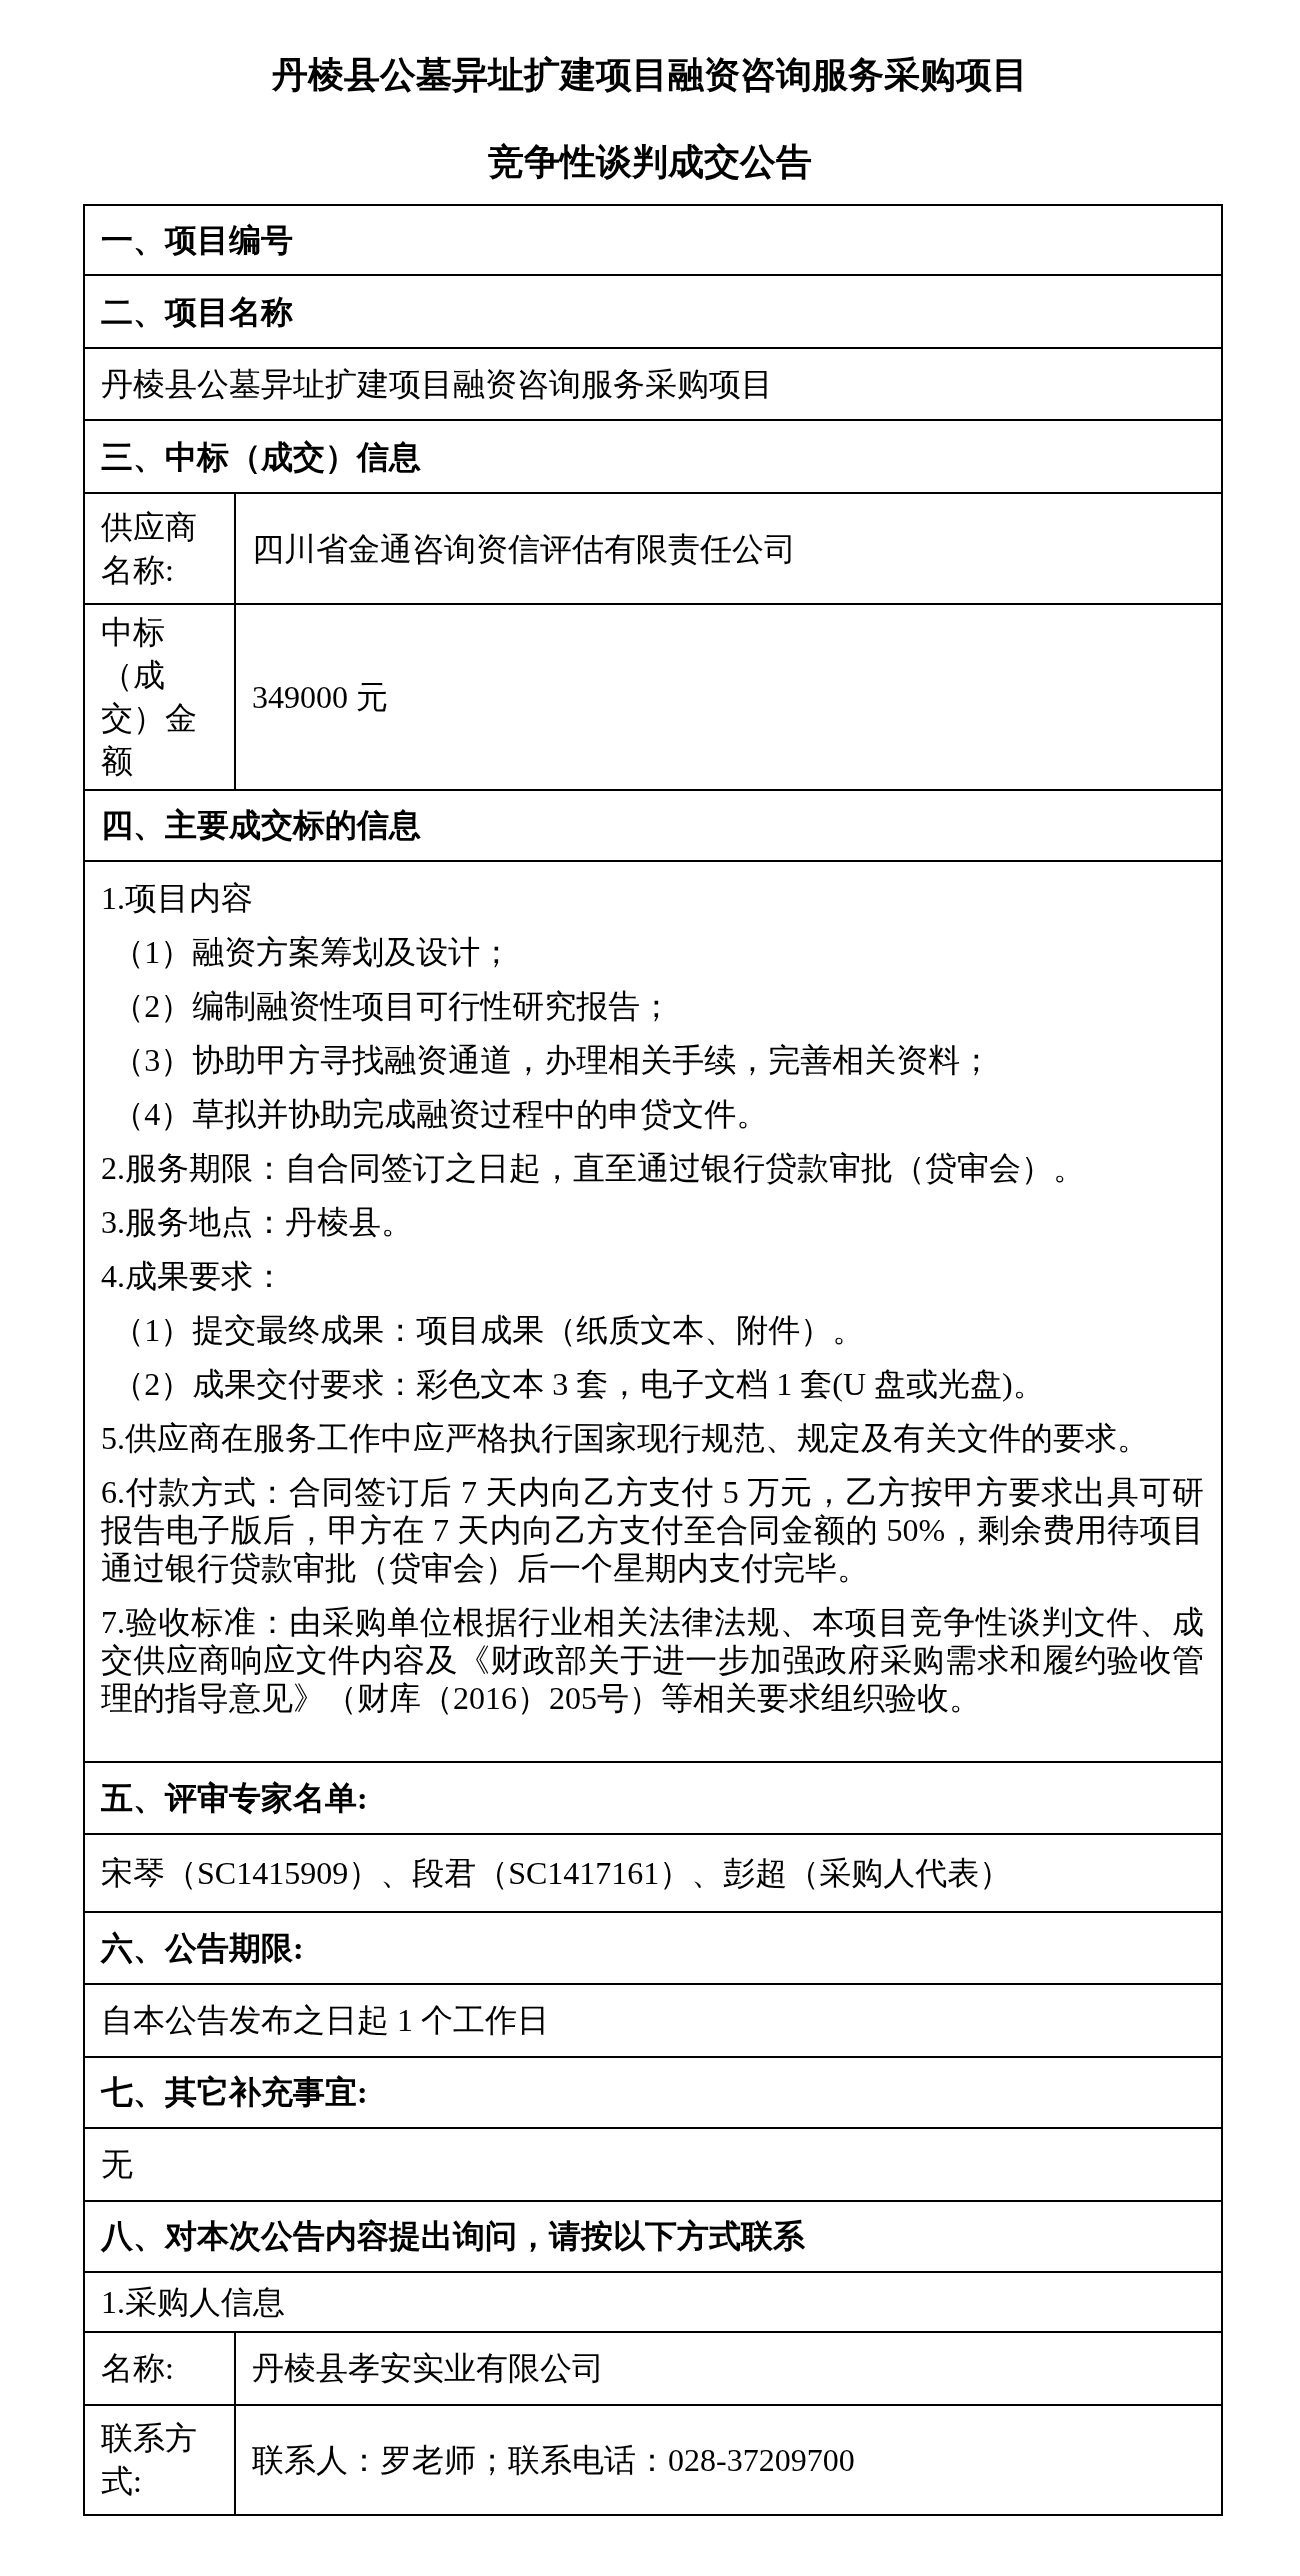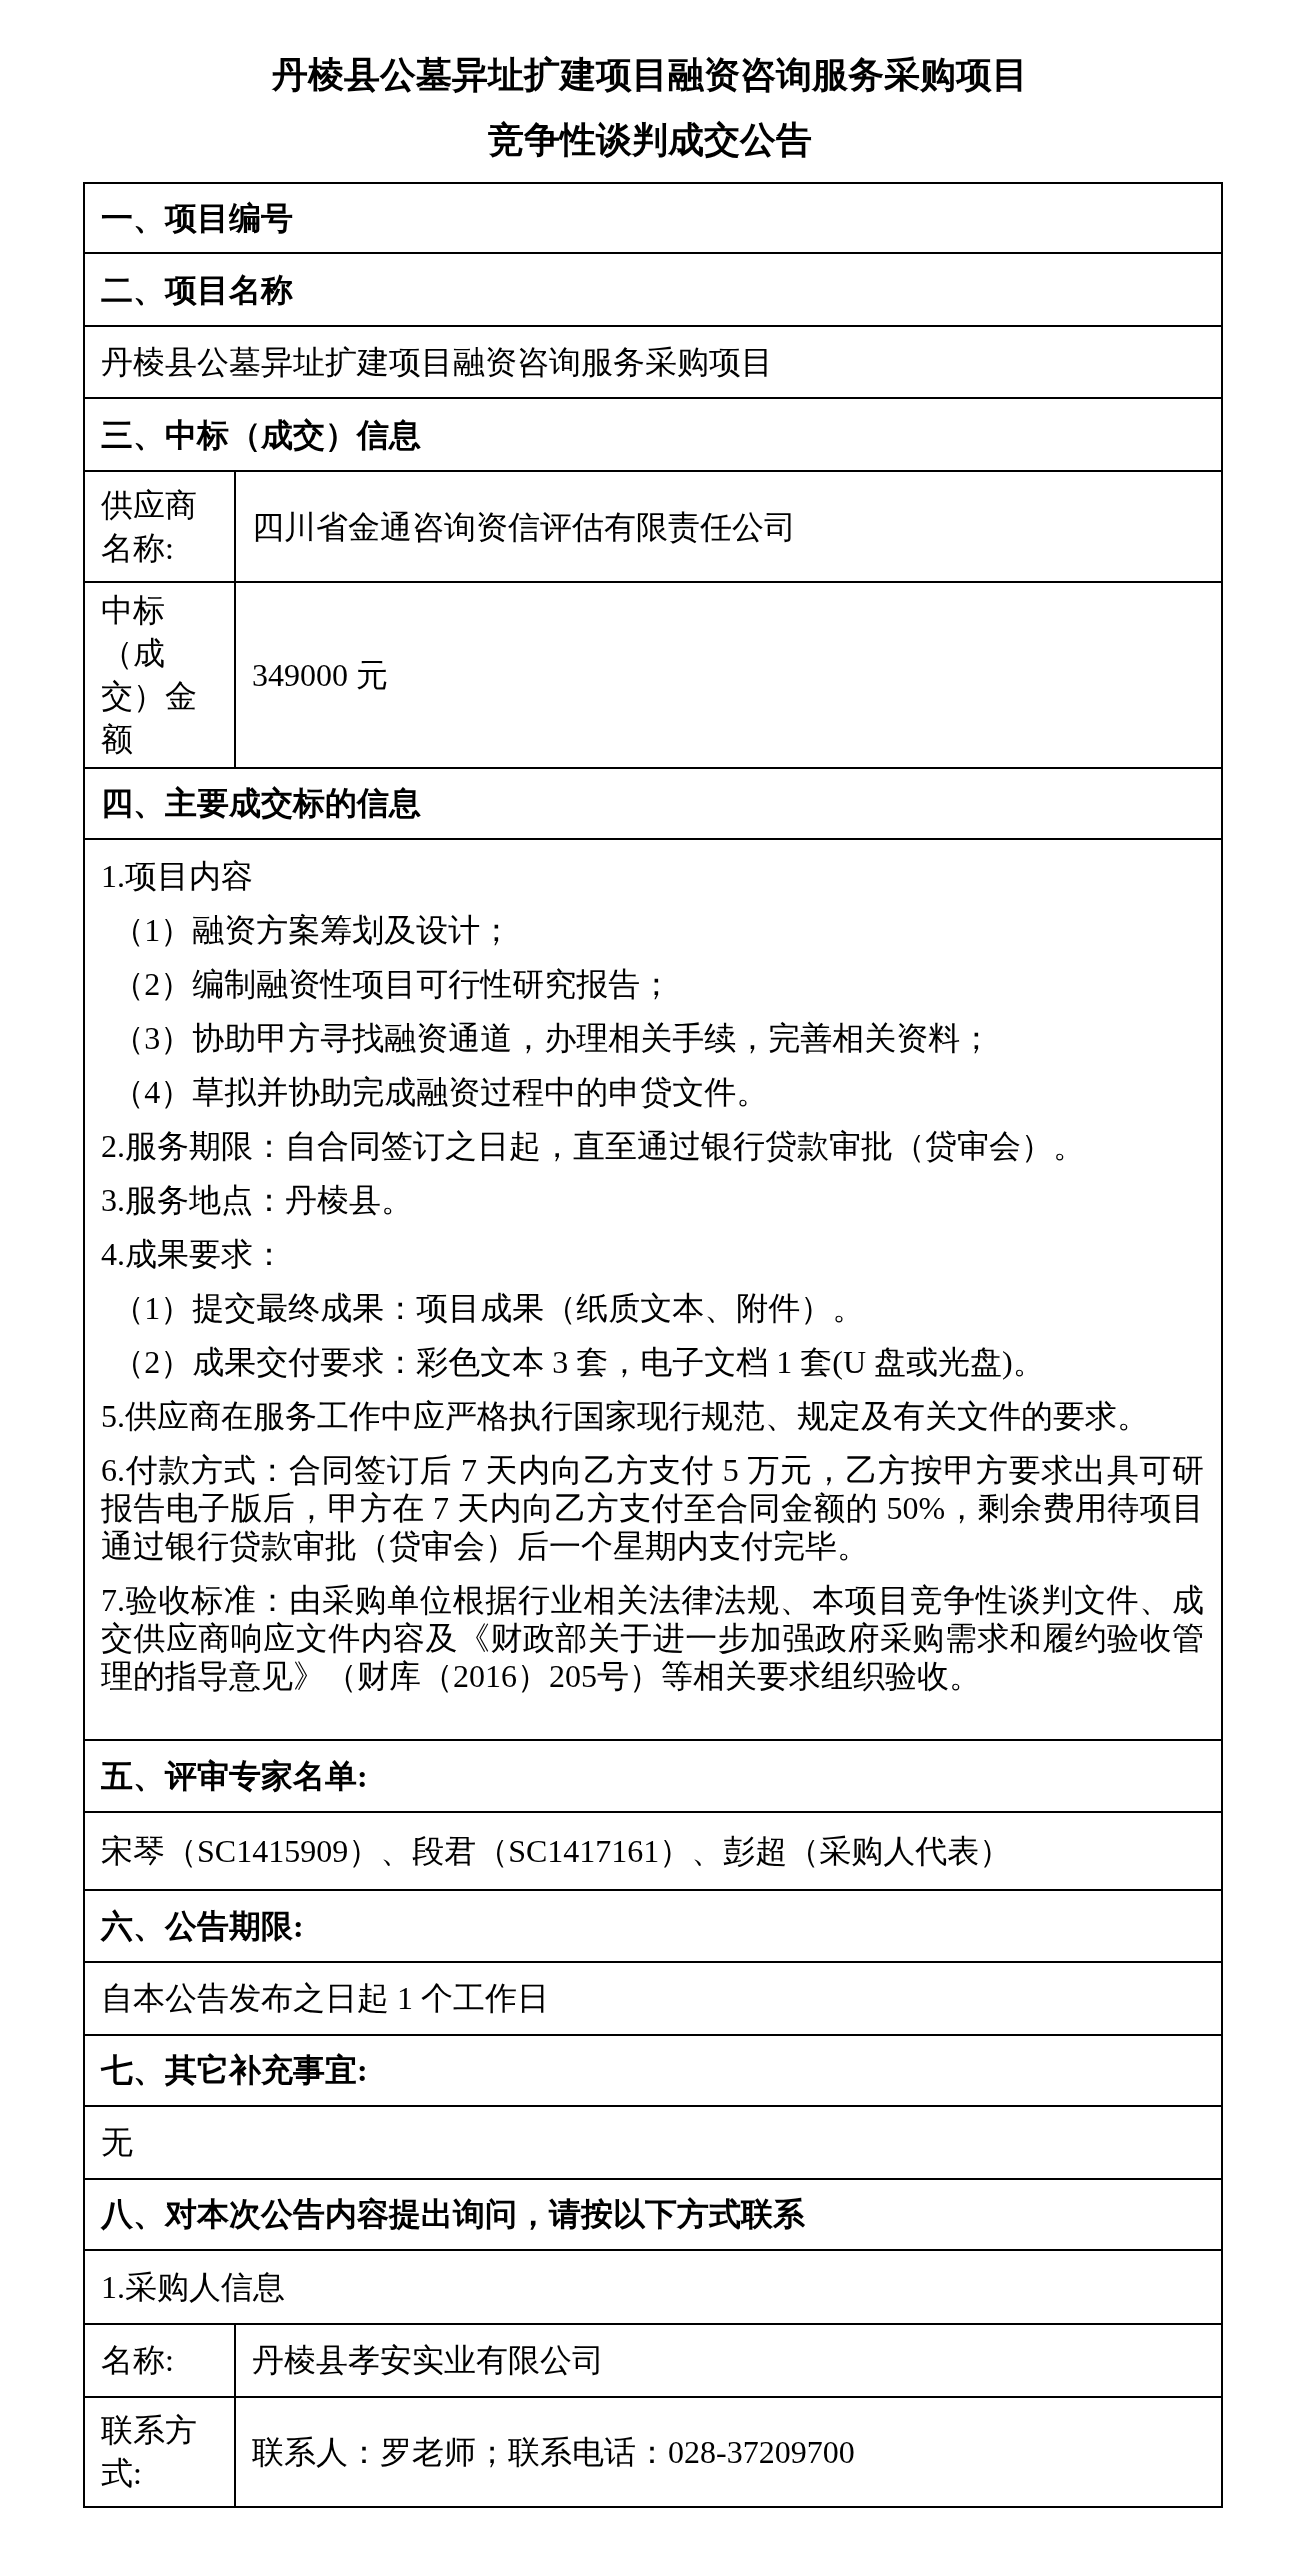--- a/index.html
+++ b/index.html
@@ -12,21 +12,21 @@
     overflow: hidden;
   }
   .doc-title {
     text-align: center;
     font-weight: bold;
     font-size: 36px;
     line-height: 57px;
     width: 1300px;
   }
   .doc-title.line1 { margin-top: 47px; }
-  .doc-title.line2 { margin-top: 8px; }
+  .doc-title.line2 { margin-top: 30px; }
   table.doc-table {
     border-collapse: collapse;
     table-layout: fixed;
     width: 1140px;
     margin: 13.2px 0 0 83px;
   }
   col.c1 { width: 151px; }
   td {
     border: 2.8px solid #000000;
     vertical-align: middle;
@@ -129,21 +129,21 @@
   <tr style="height:71px">
     <td colspan="2" class="hdr">七、其它补充事宜:</td>
   </tr>
   <tr style="height:73px">
     <td colspan="2">无</td>
   </tr>
 
   <tr style="height:71px">
     <td colspan="2" class="hdr">八、对本次公告内容提出询问，请按以下方式联系</td>
   </tr>
-  <tr style="height:74px">
+  <tr style="height:60px">
     <td colspan="2">1.采购人信息</td>
   </tr>
   <tr style="height:73px">
     <td class="label">名称:</td>
     <td>丹棱县孝安实业有限公司</td>
   </tr>
   <tr style="height:110px">
     <td class="label">联系方
 式:</td>
     <td>联系人：罗老师；联系电话：028-37209700</td>

